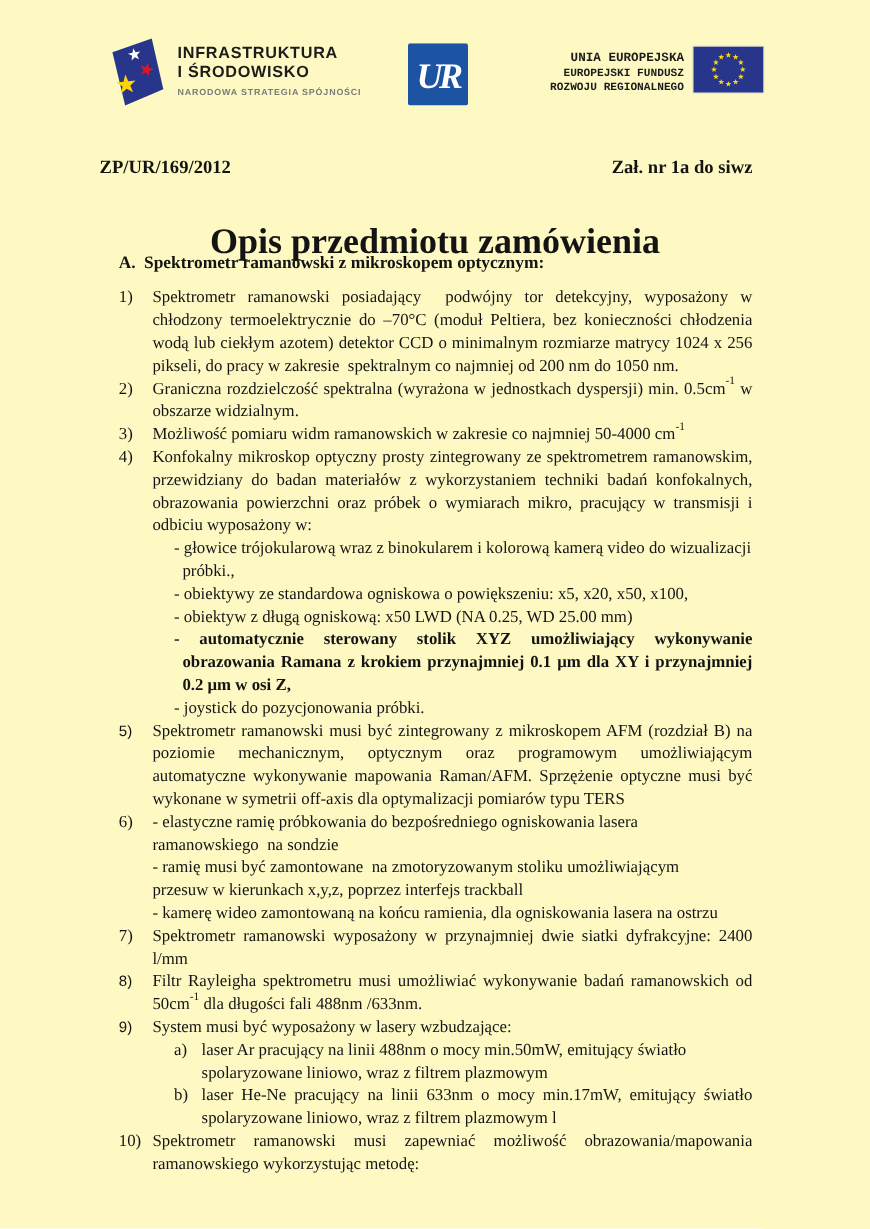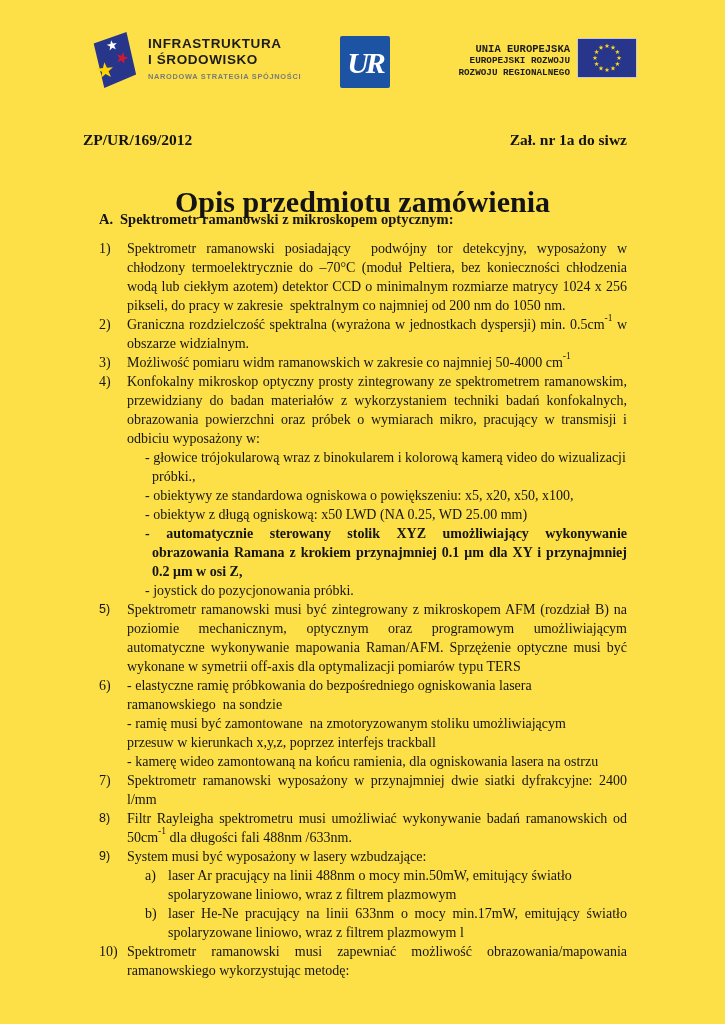--- a/index.html
+++ b/index.html
@@ -1,17 +1,17 @@
 <!DOCTYPE html>
 <html><head>
 <meta charset="utf-8">
 <style>
   html,body { margin:0; padding:0; background:#ffffff; }
   .page {
-    position:relative; width:725px; height:1024px; background:#fde047;
+    position:relative; width:725px; height:1024px; background:#fef9c3;
     font-family:"Liberation Serif", serif; color:#141414; overflow:hidden;
   }
   
   .logos { position:absolute; left:85px; top:28px; width:552px; height:66px; }
   .inf-logo { position:absolute; left:0; top:0; display:flex; align-items:flex-start; }
   .inf-text { margin-left:9px; padding-top:8px; font-family:"Liberation Sans", sans-serif; }
   .inf-l1, .inf-l2 { font-weight:700; font-size:13.5px; line-height:16px; letter-spacing:0.6px; color:#1c1c1c; }
   .inf-l3 { margin-top:4px; font-weight:600; font-size:7.4px; letter-spacing:0.7px; color:#7a7a7a; }
   .ur-logo { position:absolute; left:255px; top:8px; }
   .eu-logo { position:absolute; right:0; top:10px; display:flex; align-items:flex-start; }
@@ -78,21 +78,21 @@
     <div class="ur-logo">
       <svg width="50" height="52" viewBox="0 0 50 52">
         <rect x="0" y="0" width="50" height="52" rx="2" fill="#1d53a3"></rect>
         <text x="25" y="37" text-anchor="middle" font-family="Liberation Serif, serif" font-size="30" font-weight="700" font-style="italic" letter-spacing="-3" fill="#ffffff">UR</text>
       </svg>
     </div>
 
     <div class="eu-logo">
       <div class="eu-text">
         <div class="eu-l1">UNIA EUROPEJSKA</div>
-        <div class="eu-l2">EUROPEJSKI ROZWOJU</div>
+        <div class="eu-l2">EUROPEJSKI FUNDUSZ</div>
         <div class="eu-l3">ROZWOJU REGIONALNEGO</div>
       </div>
       <svg class="eu-flag" width="60" height="40" viewBox="0 0 60 40">
         <rect x="0.5" y="0.5" width="59" height="39" fill="#27368b" stroke="#c9c9c9"></rect>
         <g fill="#ffd617">
           <use href="#star5" transform="translate(30,8) scale(2.6)"></use>
           <use href="#star5" transform="translate(36,9.6) scale(2.6)"></use>
           <use href="#star5" transform="translate(40.4,14) scale(2.6)"></use>
           <use href="#star5" transform="translate(42,20) scale(2.6)"></use>
           <use href="#star5" transform="translate(40.4,26) scale(2.6)"></use>

